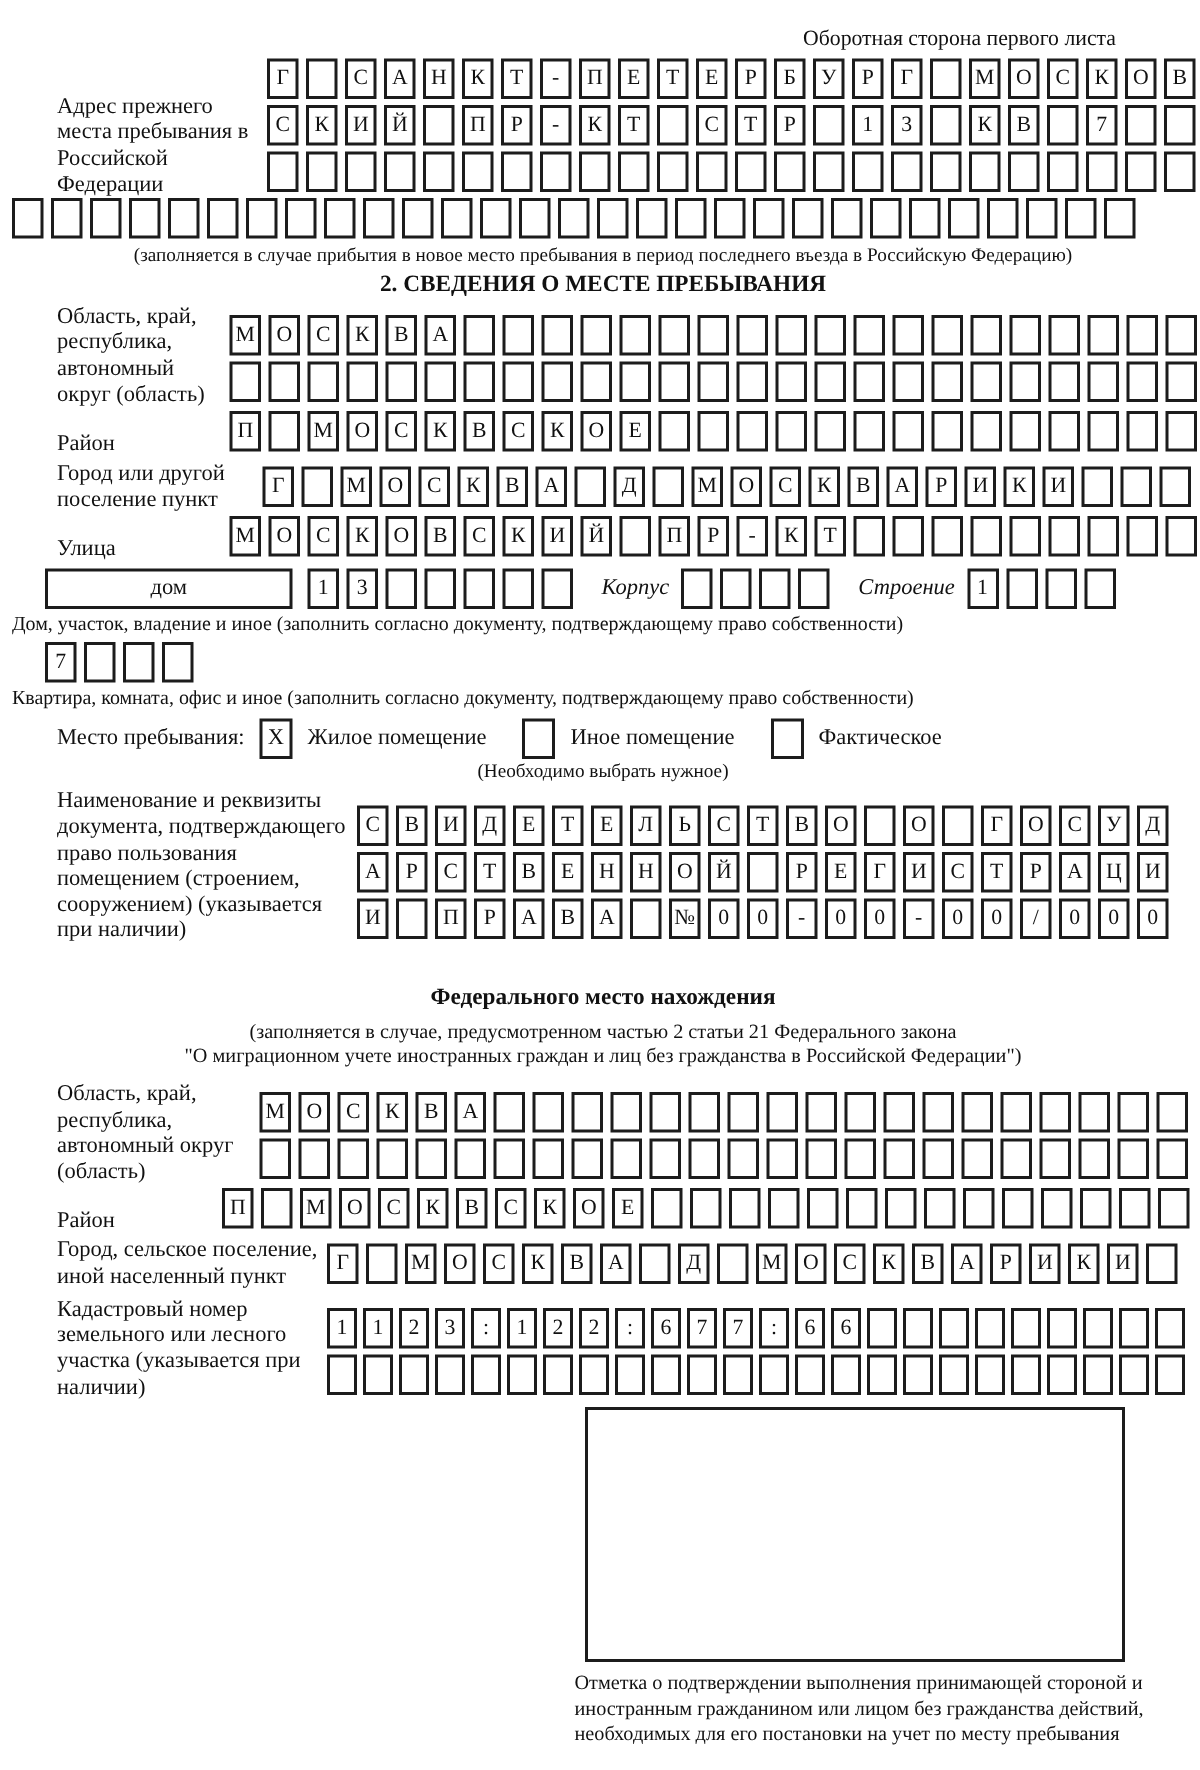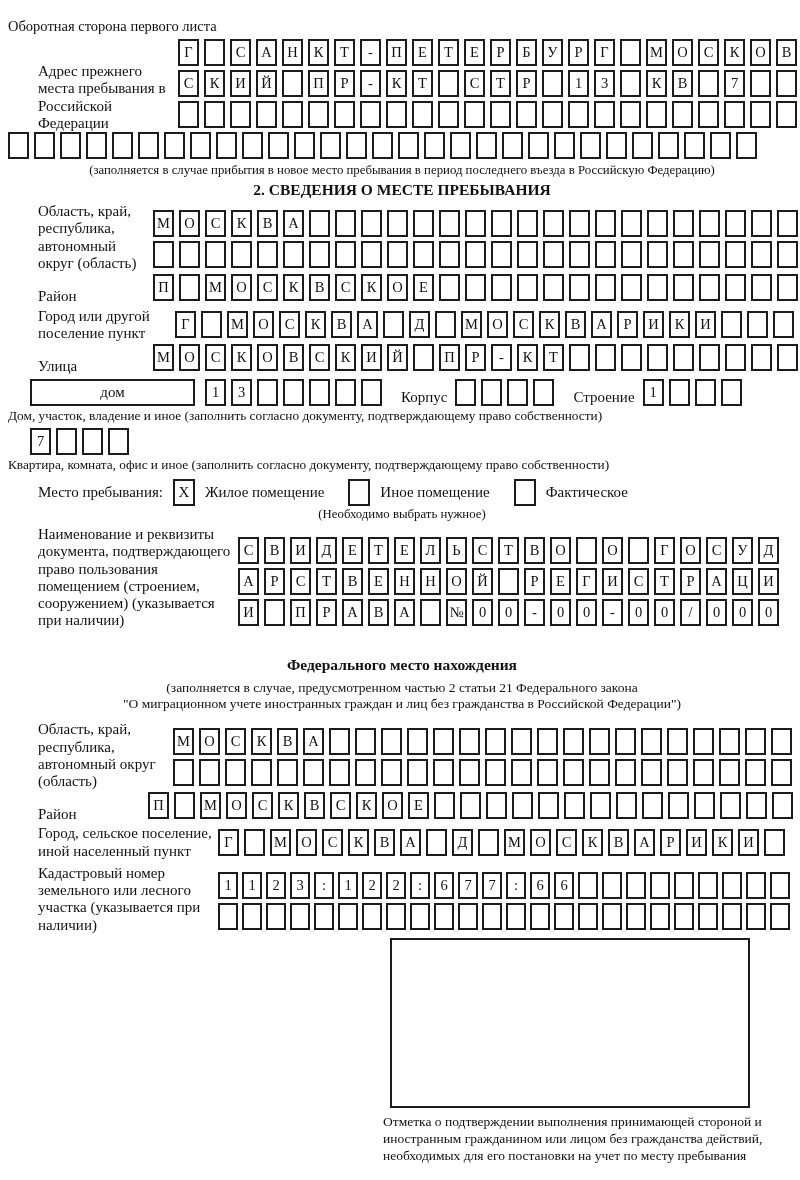--- a/index.html
+++ b/index.html
@@ -1,45 +1,45 @@
 <!DOCTYPE html>
 <html><head>
 <meta charset="utf-8">
 <style>
   html,body{margin:0;padding:0;background:#fff;}
   body{width:800px;height:1180px;overflow:hidden;color:#111;
        font-family:"Liberation Serif","DejaVu Serif",serif;}
   .page{position:relative;width:800px;height:1180px;padding:10px 4px 0 8px;box-sizing:border-box;}
 
-  .top-note{font-size:14.5px;padding-right:52px;margin-top:8px;}
+  .top-note{text-align:right;font-size:14.5px;padding-right:52px;margin-top:8px;}
 
   
   .cell{flex:none;display:inline-flex;align-items:center;justify-content:center;
         width:21px;height:27px;border:2px solid #1c1c1c;box-sizing:border-box;
         margin-right:5px;font-size:14.5px;background:#fff;}
   .cell-row{display:flex;margin-bottom:4px;}
   .sm .cell{width:20px;margin-right:4px;}
 
   .field{display:flex;align-items:flex-end;}
   .flabel{font-size:15px;line-height:1.15;padding-left:30px;box-sizing:border-box;flex:none;}
   .w170{width:170px}.w145{width:145px}.w167{width:167px}.w230{width:230px}
   .w165{width:165px}.w140{width:140px}.w210{width:210px}
   .rows{flex:1;}
 
   .fullrow{margin-top:0;}
   .center-note{text-align:center;font-size:12.8px;margin-top:1px;}
   .sec-title{text-align:center;font-weight:bold;font-size:15.5px;margin-top:3px;margin-bottom:4px;}
 
-  .house-row{display:flex;align-items:flex-end;margin-left:22px;margin-top:4px;margin-bottom:2px;}
+  .house-row{display:flex;align-items:center;margin-left:22px;margin-top:4px;margin-bottom:2px;}
   .wide-box{display:inline-flex;align-items:center;justify-content:center;height:27px;
             border:2px solid #1c1c1c;box-sizing:border-box;font-size:15px;flex:none;}
   .wb165{width:165px;margin-right:10px;}
   .wb200{width:200px;margin-right:10px;}
   .cells-inline{display:inline-flex;}
-  .inline-label{font-size:15px;margin:0 8px 0 14px;}
+  .inline-label{font-size:15px;margin:0 8px 0 14px;font-style:italic;}
   .left-note{font-size:13.3px;margin-top:2px;margin-bottom:2px;}
 
   .mesto-row{display:flex;align-items:center;margin-left:30px;margin-top:6px;}
   .checkbox{flex:none;display:inline-flex;align-items:center;justify-content:center;
             width:22px;height:27px;border:2px solid #1c1c1c;box-sizing:border-box;font-size:15px;}
   .opt-label{font-size:15px;margin:0 24px 0 10px;}
   .mesto-label{font-size:15px;margin-right:10px;}
 
   .fact-title{text-align:center;font-weight:bold;font-size:15.5px;margin-top:26px;}
   .fact-note{text-align:center;font-size:13.5px;margin-top:6px;line-height:1.25;}

